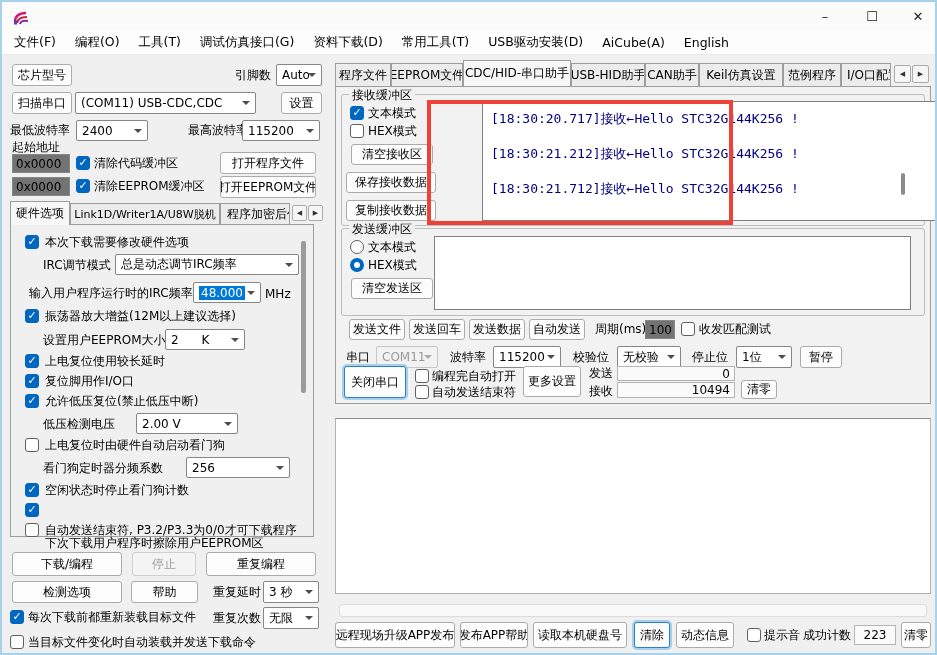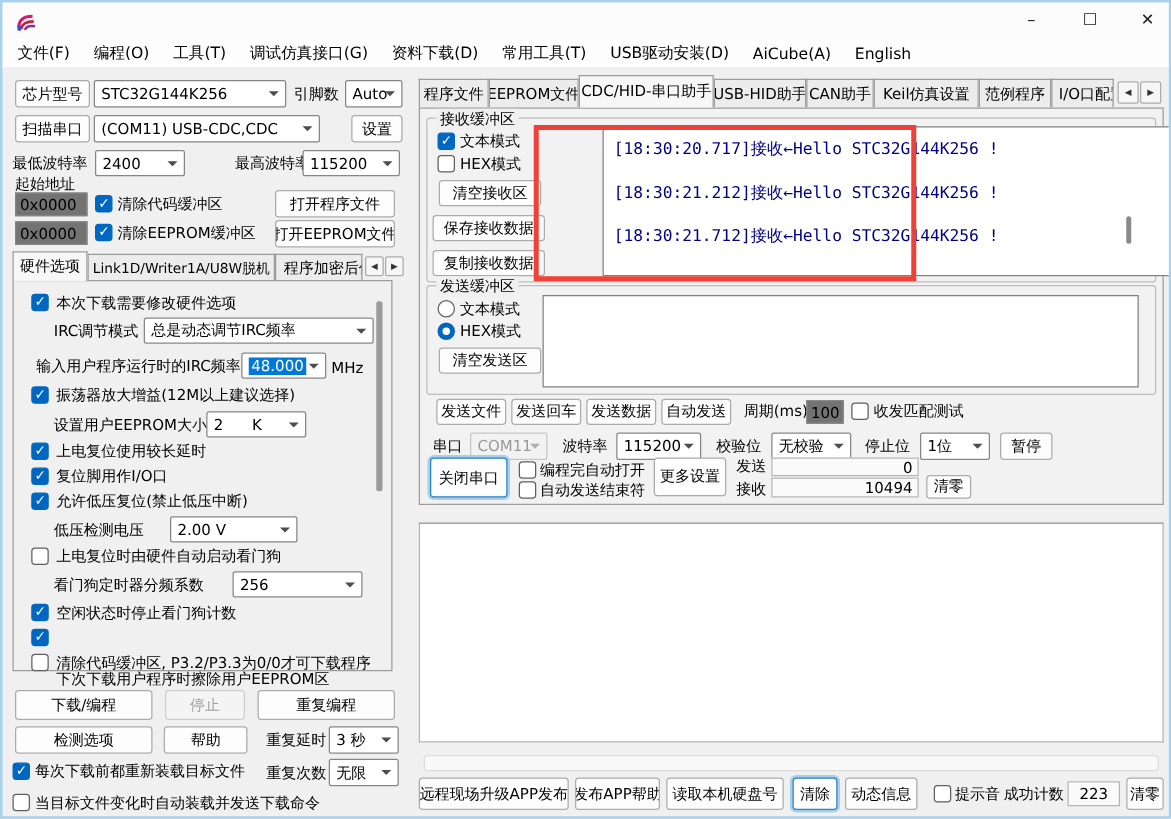--- a/index.html
+++ b/index.html
@@ -74,24 +74,20 @@
     <span>工具(T)</span>
     <span>调试仿真接口(G)</span>
     <span>资料下载(D)</span>
     <span>常用工具(T)</span>
     <span>USB驱动安装(D)</span>
     <span>AiCube(A)</span>
     <span>English</span>
   </div>
 
   <div class="btn" style="left:10px;top:62px;width:60px;height:22px;">芯片型号</div>
-  <div class="combo" style="left:73px;top:62px;width:154px;height:22px;">
-    <span class="cval">STC32G144K256</span>
-      <span class="chev"></span>
-  </div>
   <span class="lbl" style="left:233px;top:62px;height:22px;">引脚数</span>
   <div class="combo" style="left:274px;top:62px;width:46px;height:22px;">
     <span class="cval">Auto</span>
       <span class="chev"></span>
   </div>
 
   <div class="btn" style="left:10px;top:90px;width:60px;height:22px;">扫描串口</div>
   <div class="combo" style="left:73px;top:90px;width:181px;height:22px;">
     <span class="cval">(COM11) USB-CDC,CDC</span>
       <span class="chev"></span>
@@ -177,21 +173,21 @@
         <span class="chev"></span>
     </div>
 
     <span class="cb on" style="left:14px;top:258px;"></span>
     <span class="lbl" style="left:34px;top:256px;height:18px;">空闲状态时停止看门狗计数</span>
 
     <span class="cb on" style="left:14px;top:278px;"></span>
     <span class="lbl" style="left:34px;top:276px;height:18px;margin-top:33px;">下次下载用户程序时擦除用户EEPROM区</span>
 
     <span class="cb" style="left:14px;top:298px;"></span>
-    <span class="lbl" style="left:34px;top:296px;height:18px;">清除代码缓冲区, P3.2/P3.3为0/0才可下载程序</span>
+    <span class="lbl" style="left:34px;top:296px;height:18px;">自动发送结束符, P3.2/P3.3为0/0才可下载程序</span>
 
     <span class="thumb" style="left:290px;top:16px;width:5px;height:152px;"></span>
   </div>
 
   <div class="btn" style="left:10px;top:550px;width:110px;height:24px;">下载/编程</div>
   <div class="btn dis" style="left:130px;top:550px;width:64px;height:24px;">停止</div>
   <div class="btn" style="left:204px;top:550px;width:110px;height:24px;">重复编程</div>
 
   <div class="btn" style="left:10px;top:579px;width:110px;height:22px;">检测选项</div>
   <div class="btn" style="left:129px;top:579px;width:67px;height:22px;">帮助</div>

